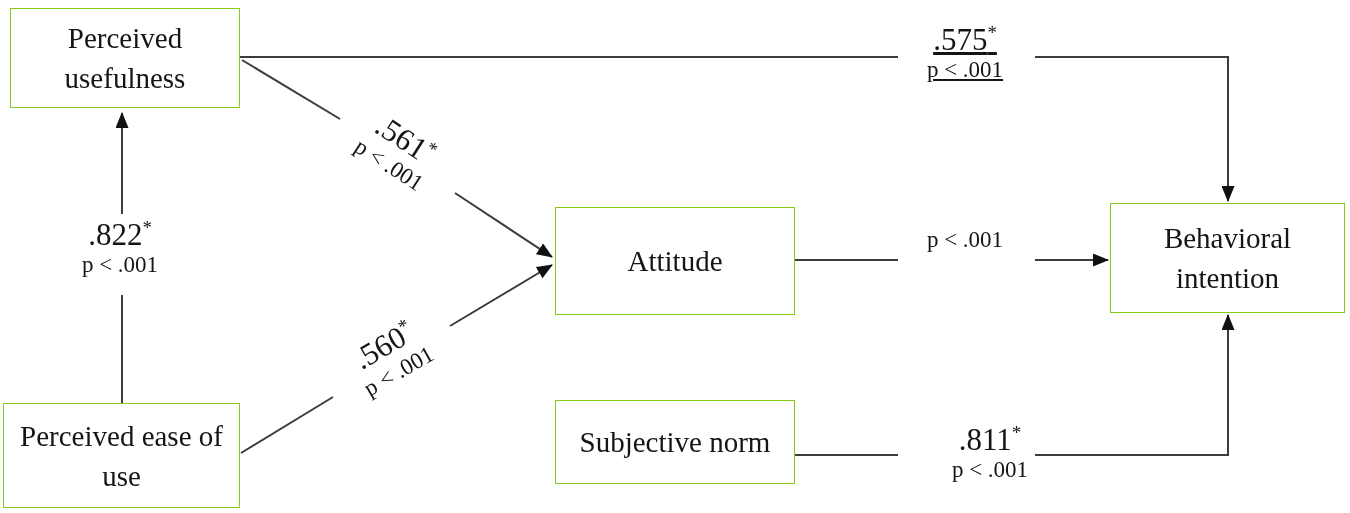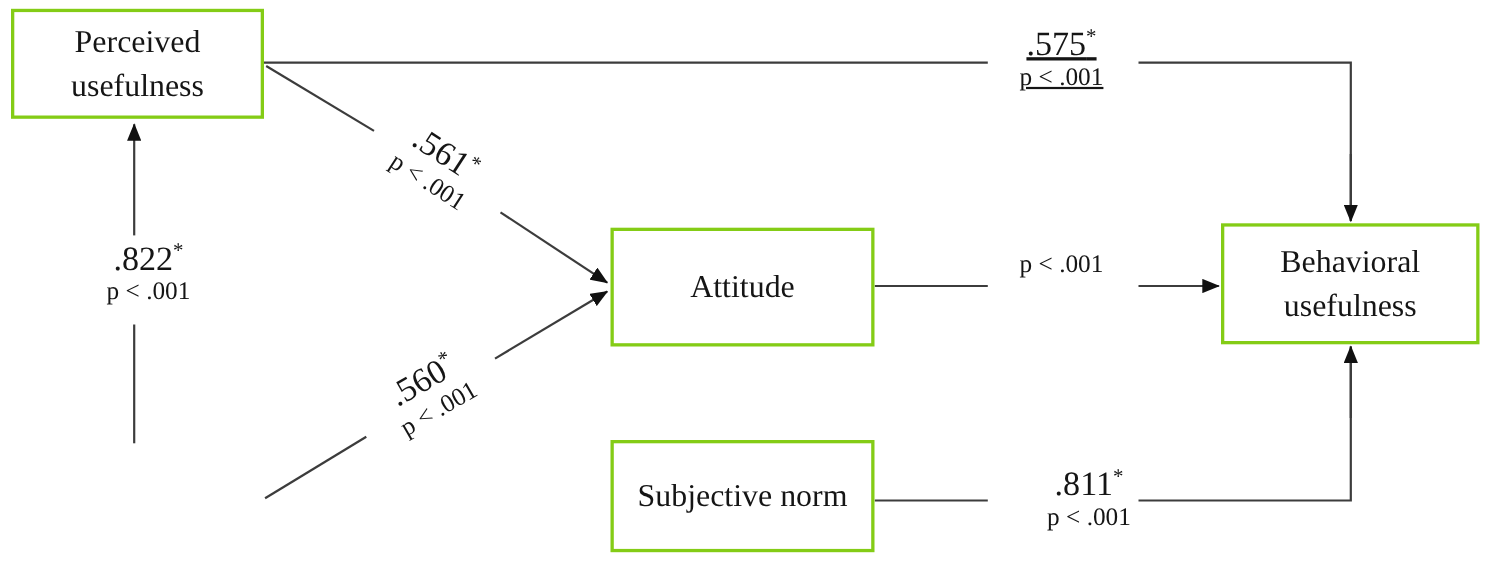--- a/index.html
+++ b/index.html
@@ -18,34 +18,34 @@
   }
   .lines-layer {
     position: absolute;
     left: 0; top: 0;
     width: 1350px;
     height: 513px;
   }
   .box {
     position: absolute;
     box-sizing: border-box;
-    border: 3px solid #84cc16;
+    border: 1px solid #84cc16;
     background: #ffffff;
     display: flex;
     align-items: center;
     justify-content: center;
     text-align: center;
     font-size: 29px;
     line-height: 40px;
     color: #151515;
   }
   .box-pu   { left: 10px;   top: 8px;   width: 230px; height: 100px; }
   .box-peou { left: 3px;    top: 403px; width: 237px; height: 105px; }
   .box-att  { left: 555px;  top: 207px; width: 240px; height: 108px; text-align: right; }
-  .box-sn   { left: 555px;  top: 400px; width: 240px; height: 102px; }
+  .box-sn   { left: 555px;  top: 400px; width: 240px; height: 84px; }
   .box-bi   { left: 1110px; top: 203px; width: 235px; height: 110px; }
   .box span { display: block; padding: 0 10px; }
 
   .plabel {
     position: absolute;
     text-align: center;
     color: #151515;
   }
   .plabel .coef {
     font-size: 31px;
@@ -55,21 +55,21 @@
   .plabel .coef sup {
     font-size: 19px;
     vertical-align: super;
     line-height: 0;
   }
   .plabel .pval {
     font-size: 23px;
     line-height: 27px;
     white-space: nowrap;
   }
-  .lbl-822 { left: 70px;  top: 218px; width: 130px; }
+  .lbl-822 { left: 55px;  top: 218px; width: 130px; }
   .lbl-575 { left: 895px; top: 23px;  width: 140px; text-decoration: underline; }
   .lbl-561 { left: 328px; top: 121px; width: 140px; transform: rotate(33deg); }
   .lbl-560 { left: 318px; top: 327px; width: 145px; transform: rotate(-30deg); }
   .lbl-783 { left: 895px; top: 226px; width: 140px; }
   .lbl-811 { left: 920px; top: 423px; width: 140px; }
 </style>
 </head>
 <body>
 
 <div class="canvas">
@@ -110,28 +110,31 @@
     <g stroke="#3c3c3c" stroke-width="2" fill="none">
       <line x1="795" y1="455" x2="898" y2="455"></line>
       <polyline points="1035,455 1228,455 1228,315"></polyline>
       <line x1="1228" y1="380" x2="1228" y2="315" marker-end="url(#arrow)"></line>
     </g>
   </svg>
 
   <div class="box box-pu">
     <span>Perceived usefulness</span>
   </div>
+  <div class="box box-peou">
+    <span>Perceived ease of use</span>
+  </div>
   <div class="box box-att">
     <span>Attitude</span>
   </div>
   <div class="box box-sn">
     <span>Subjective norm</span>
   </div>
   <div class="box box-bi">
-    <span>Behavioral usefulness</span>
+    <span>Behavioral intention</span>
   </div>
 
   <div class="plabel lbl-822">
     <div class="coef"><span>.822</span><sup>*</sup></div>
     <div class="pval">p &lt; .001</div>
   </div>
 
   <div class="plabel lbl-575">
     <div class="coef"><span>.575</span><sup>*</sup></div>
     <div class="pval">p &lt; .001</div>

